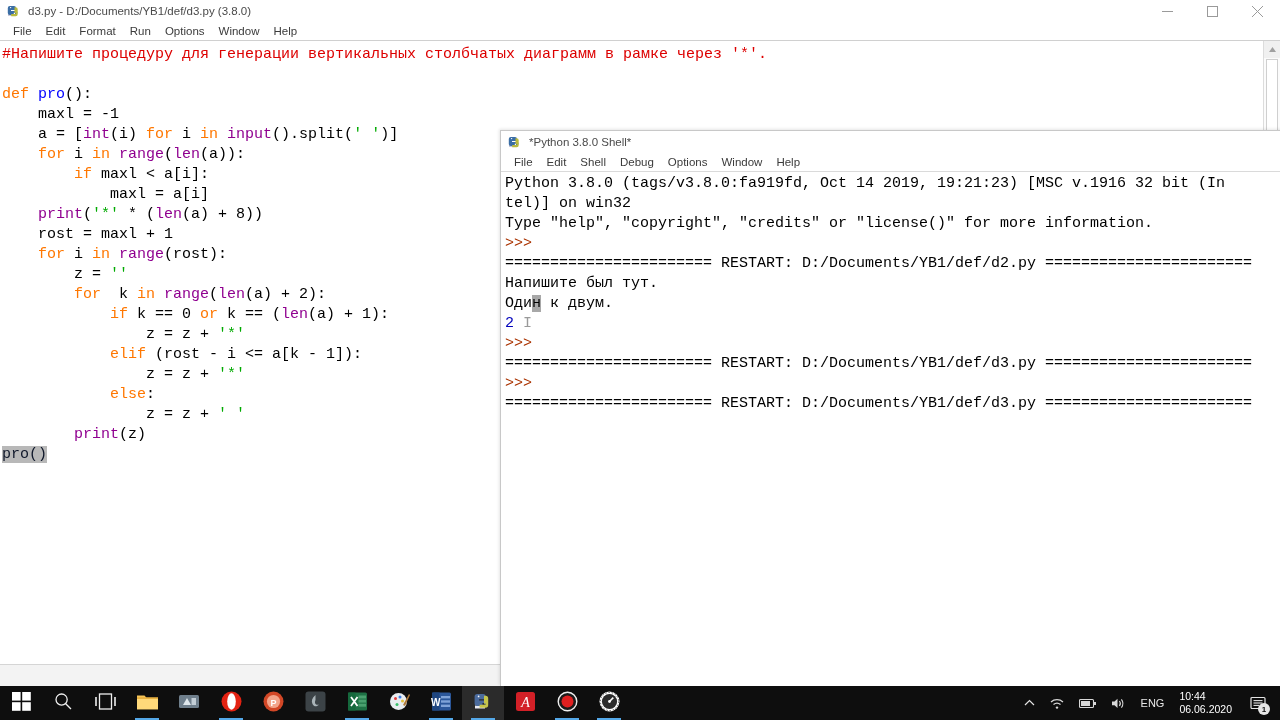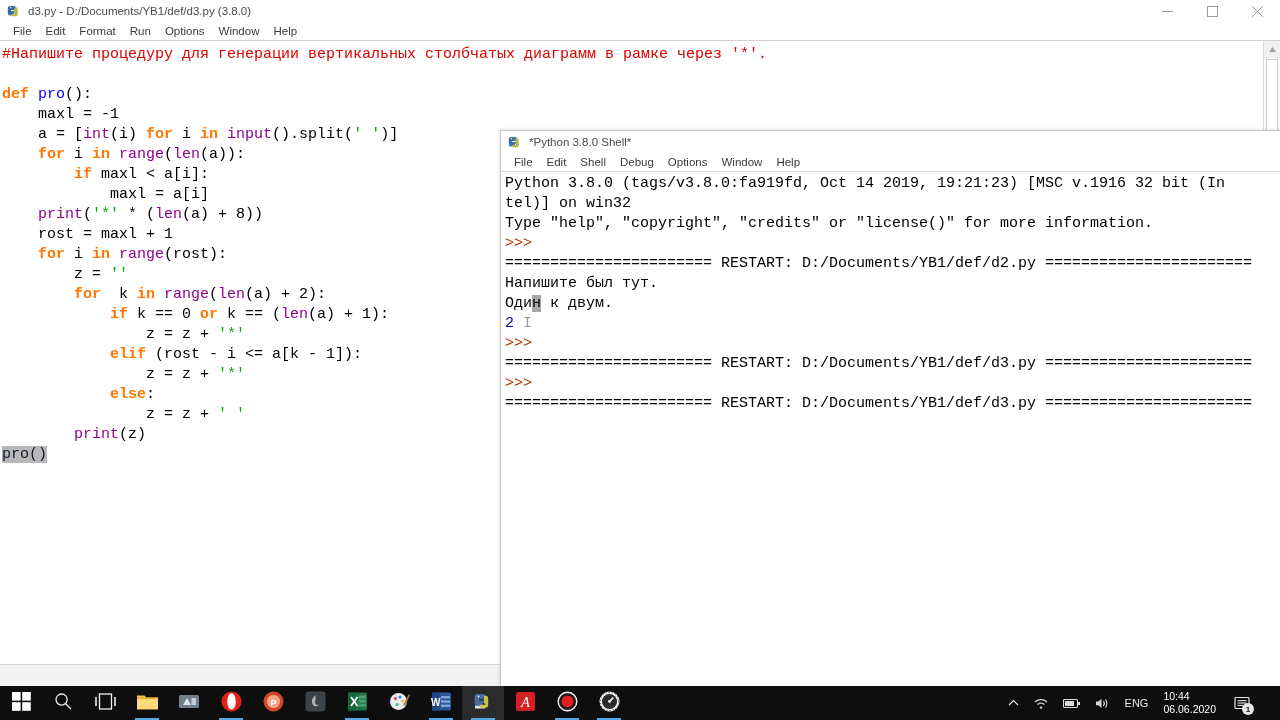--- a/index.html
+++ b/index.html
@@ -50,21 +50,21 @@
   .code-area {
     flex: 1 1 auto; position: relative; overflow: hidden;
     padding: 4px 0 0 2px;
   }
   pre.code {
     font-family: "Liberation Mono", "DejaVu Sans Mono", monospace;
     font-size: 15px; line-height: 20px; color: #000000;
     white-space: pre; margin: 0;
     letter-spacing: 0px;
   }
-  .k  { color: #ff7700; font-weight: bold; }         
+  .k  { color: #ff7700; }         
   .d  { color: #0000ff; }         
   .b  { color: #900090; }         
   .s  { color: #00aa00; }         
   .c  { color: #dd0000; }         
   .sel{ background: #b8b8b8; color: #0f172a; }
 
   .vscroll-outer {
     flex: 0 0 17px; width: 17px; background: #f0f0f0;
     border-left: 1px solid #dcdcdc; position: relative;
   }
@@ -113,21 +113,21 @@
   .tb-left { display: flex; align-items: stretch; }
   .tbitem {
     width: 42px; display: flex; align-items: center; justify-content: center;
     position: relative;
   }
   .tbitem.active { background: #2b2b2b; }
   .tbitem .underline {
     position: absolute; bottom: 0; left: 9px; right: 9px; height: 2px; background: #54a8e8;
   }
   .tray {
-    margin-left: auto; display: flex; align-items: center; gap: 0px; padding-right: 20px;
+    margin-left: auto; display: flex; align-items: center; gap: 0px; padding-right: 4px;
   }
   .tray .ti {
     display: flex; align-items: center; justify-content: center;
     color: #e8e8e8; height: 34px; padding: 0 7px; font-size: 11px;
     font-family: "Liberation Sans", sans-serif;
   }
   .clock {
     display: flex; flex-direction: column; align-items: flex-start; justify-content: center;
     color: #ffffff; font-size: 10.5px; line-height: 13px; padding: 0 8px; height: 34px;
     font-family: "Liberation Sans", sans-serif;

